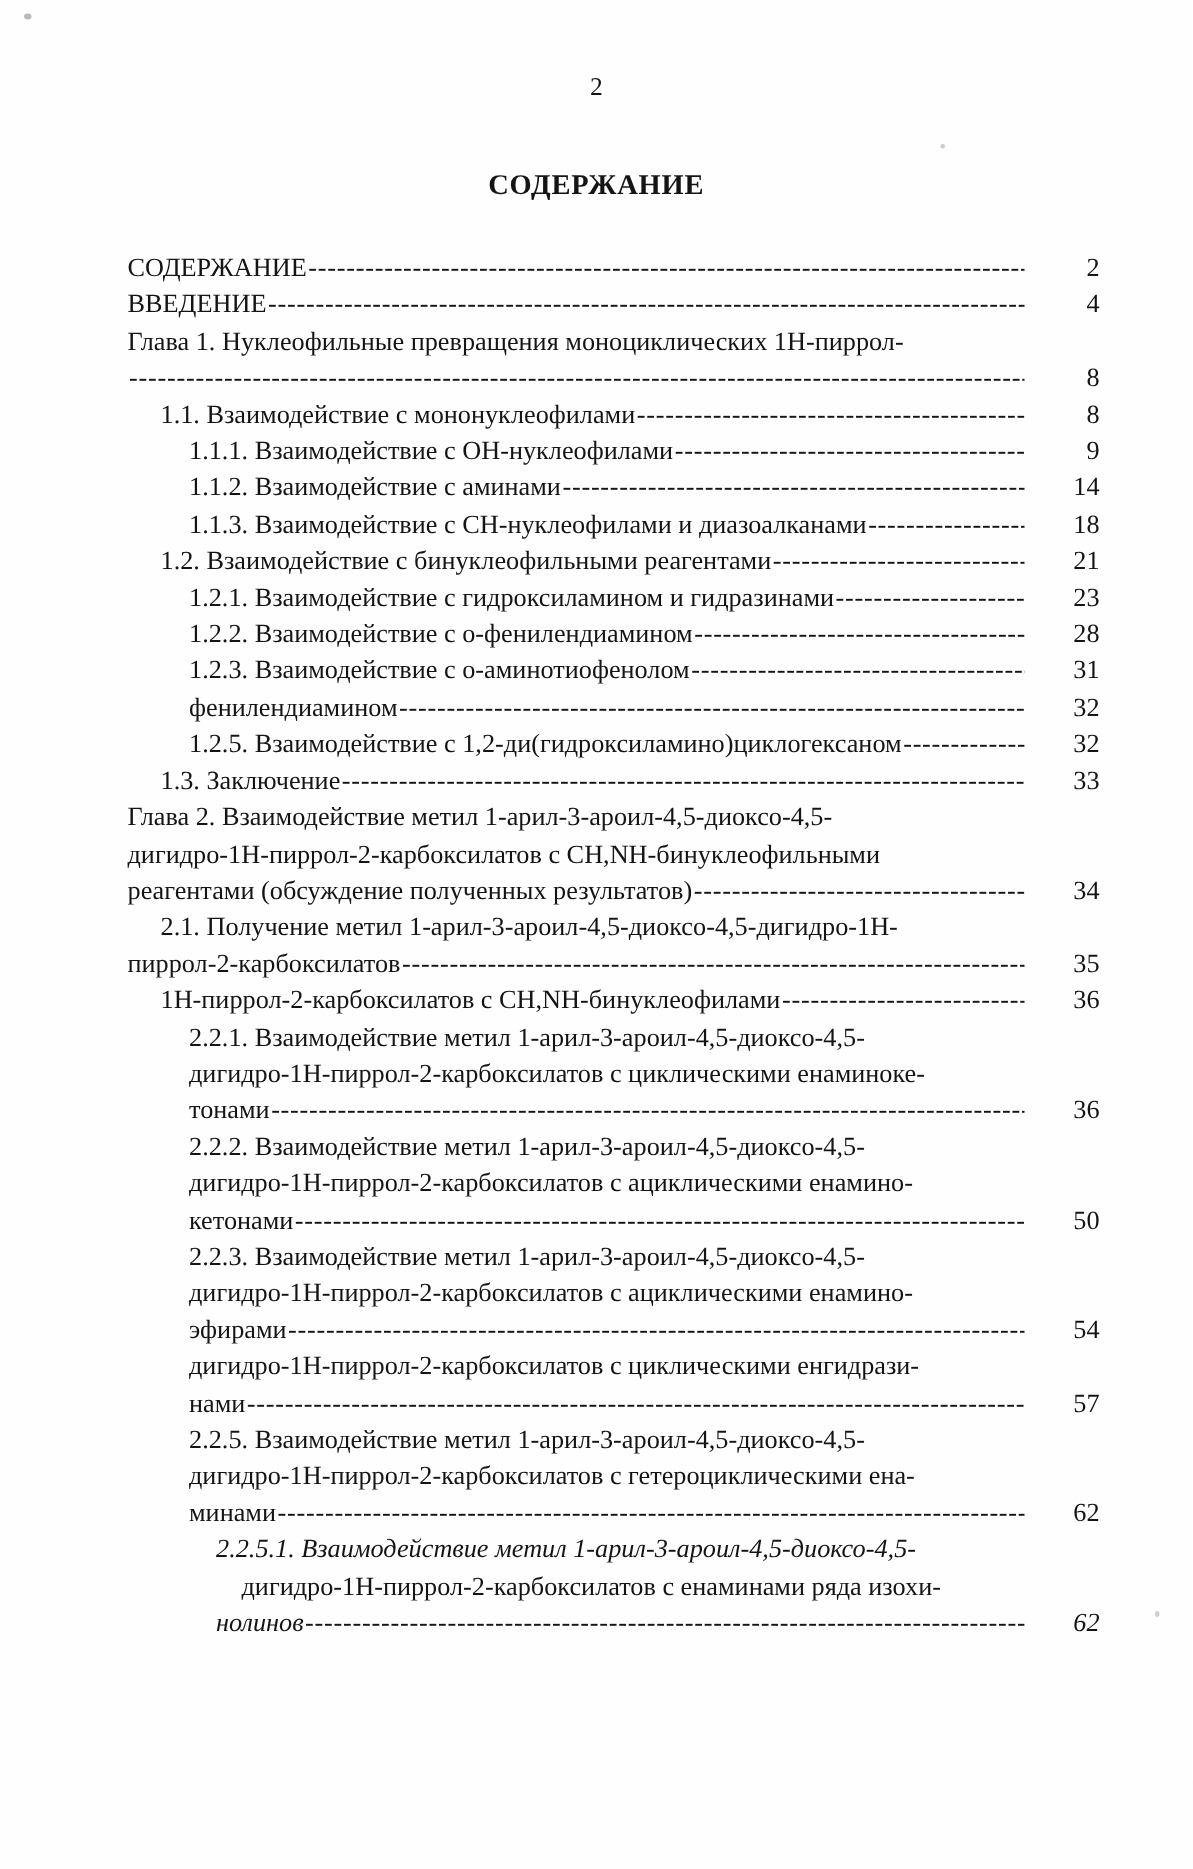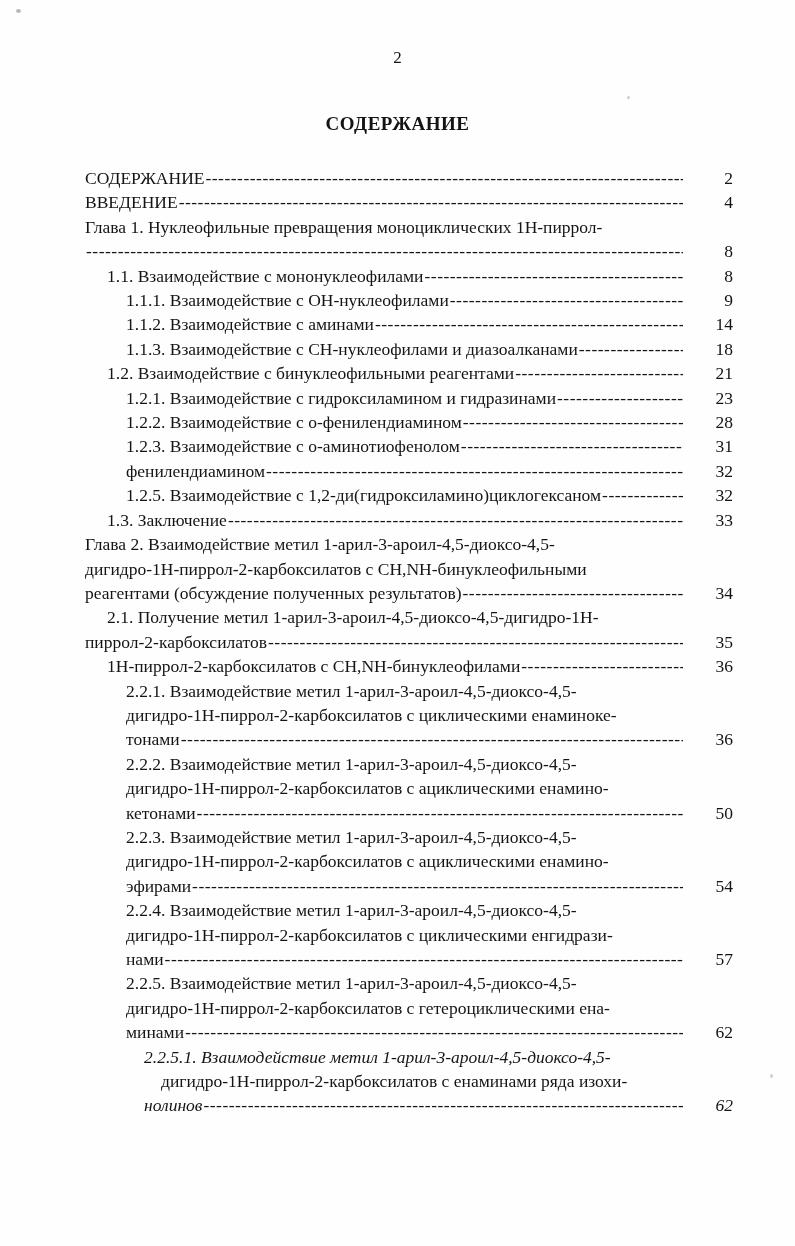--- a/index.html
+++ b/index.html
@@ -214,23 +214,20 @@
       </div>
       <div class="toc-row indent-2">
         <span class="toc-text">дигидро-1H-пиррол-2-карбоксилатов с ациклическими енамино-</span>
       </div>
       <div class="toc-row indent-2">
         <span class="toc-text">эфирами</span>
         <span class="leader">----------------------------------------------------------------------------------------------------------------------------------------------------------------------------------------------------------------------------</span>
         <span class="toc-page">54</span>
       </div>
       <div class="toc-row indent-2">
-        <span class="toc-text">2.2.4. Взаимодействие метил 1-арил-3-ароил-4,5-диоксо-4,5-</span>
-      </div>
-      <div class="toc-row indent-2">
         <span class="toc-text">дигидро-1H-пиррол-2-карбоксилатов с циклическими енгидрази-</span>
       </div>
       <div class="toc-row indent-2">
         <span class="toc-text">нами</span>
         <span class="leader">----------------------------------------------------------------------------------------------------------------------------------------------------------------------------------------------------------------------------</span>
         <span class="toc-page">57</span>
       </div>
       <div class="toc-row indent-2">
         <span class="toc-text">2.2.5. Взаимодействие метил 1-арил-3-ароил-4,5-диоксо-4,5-</span>
       </div>

